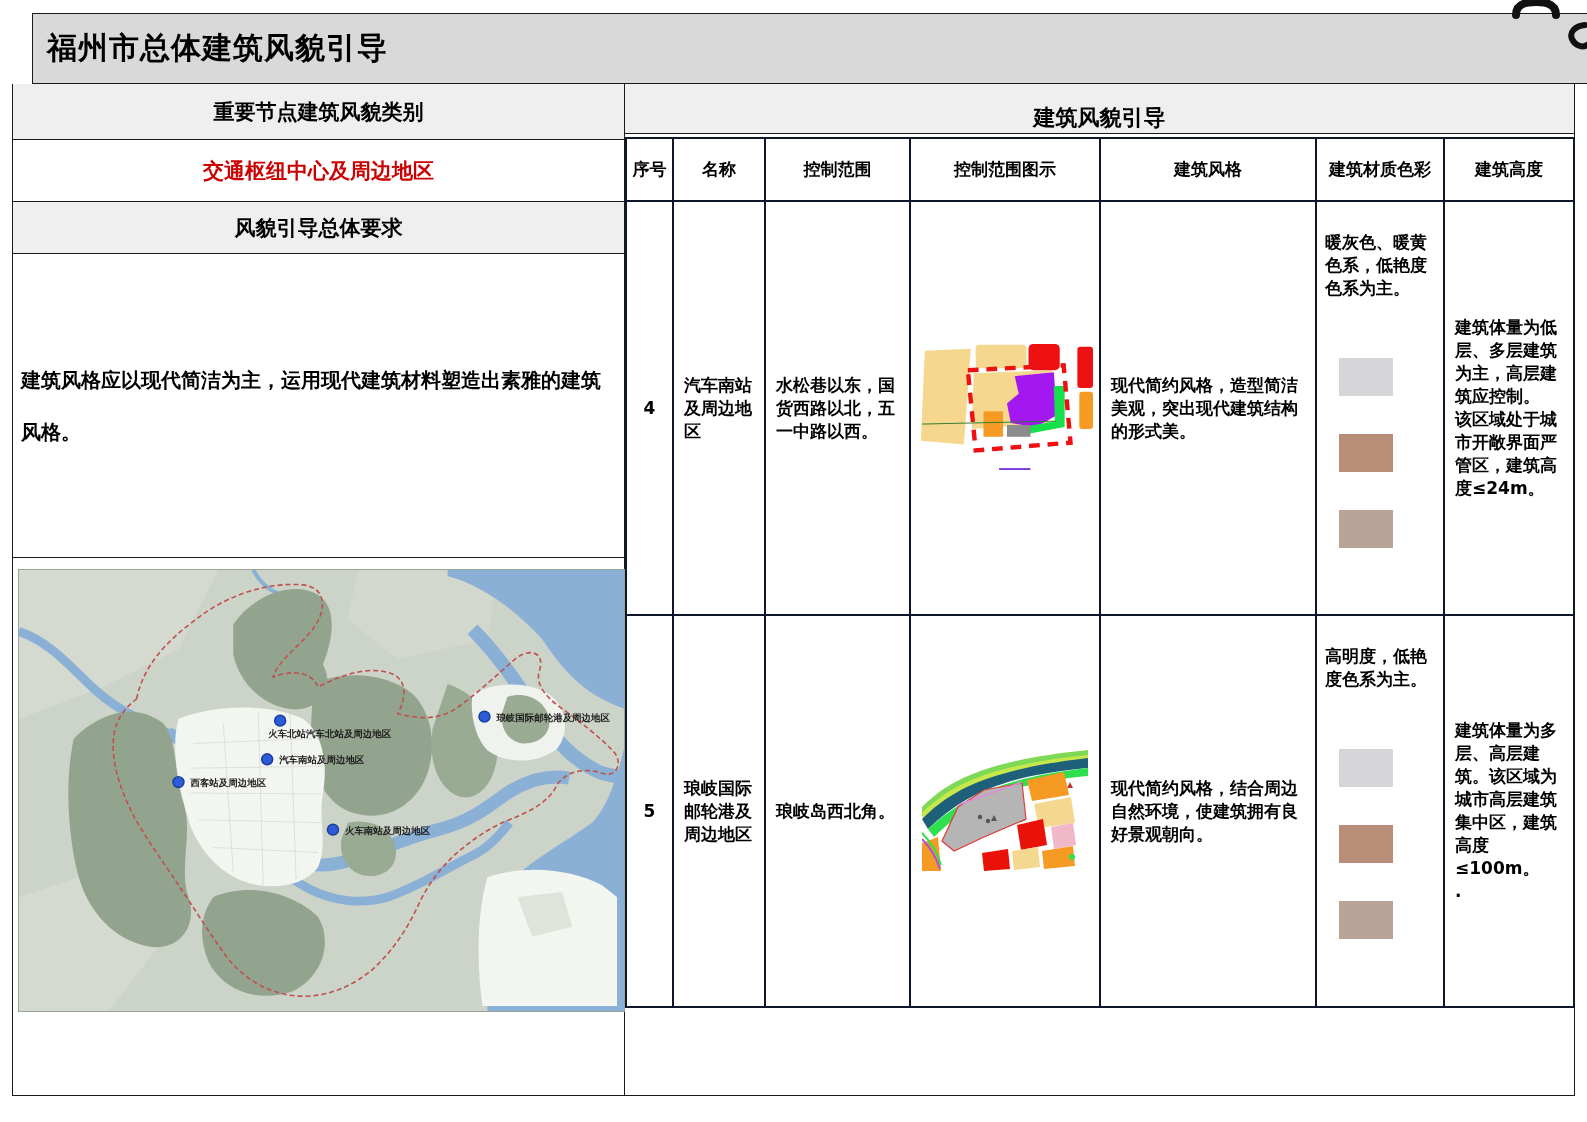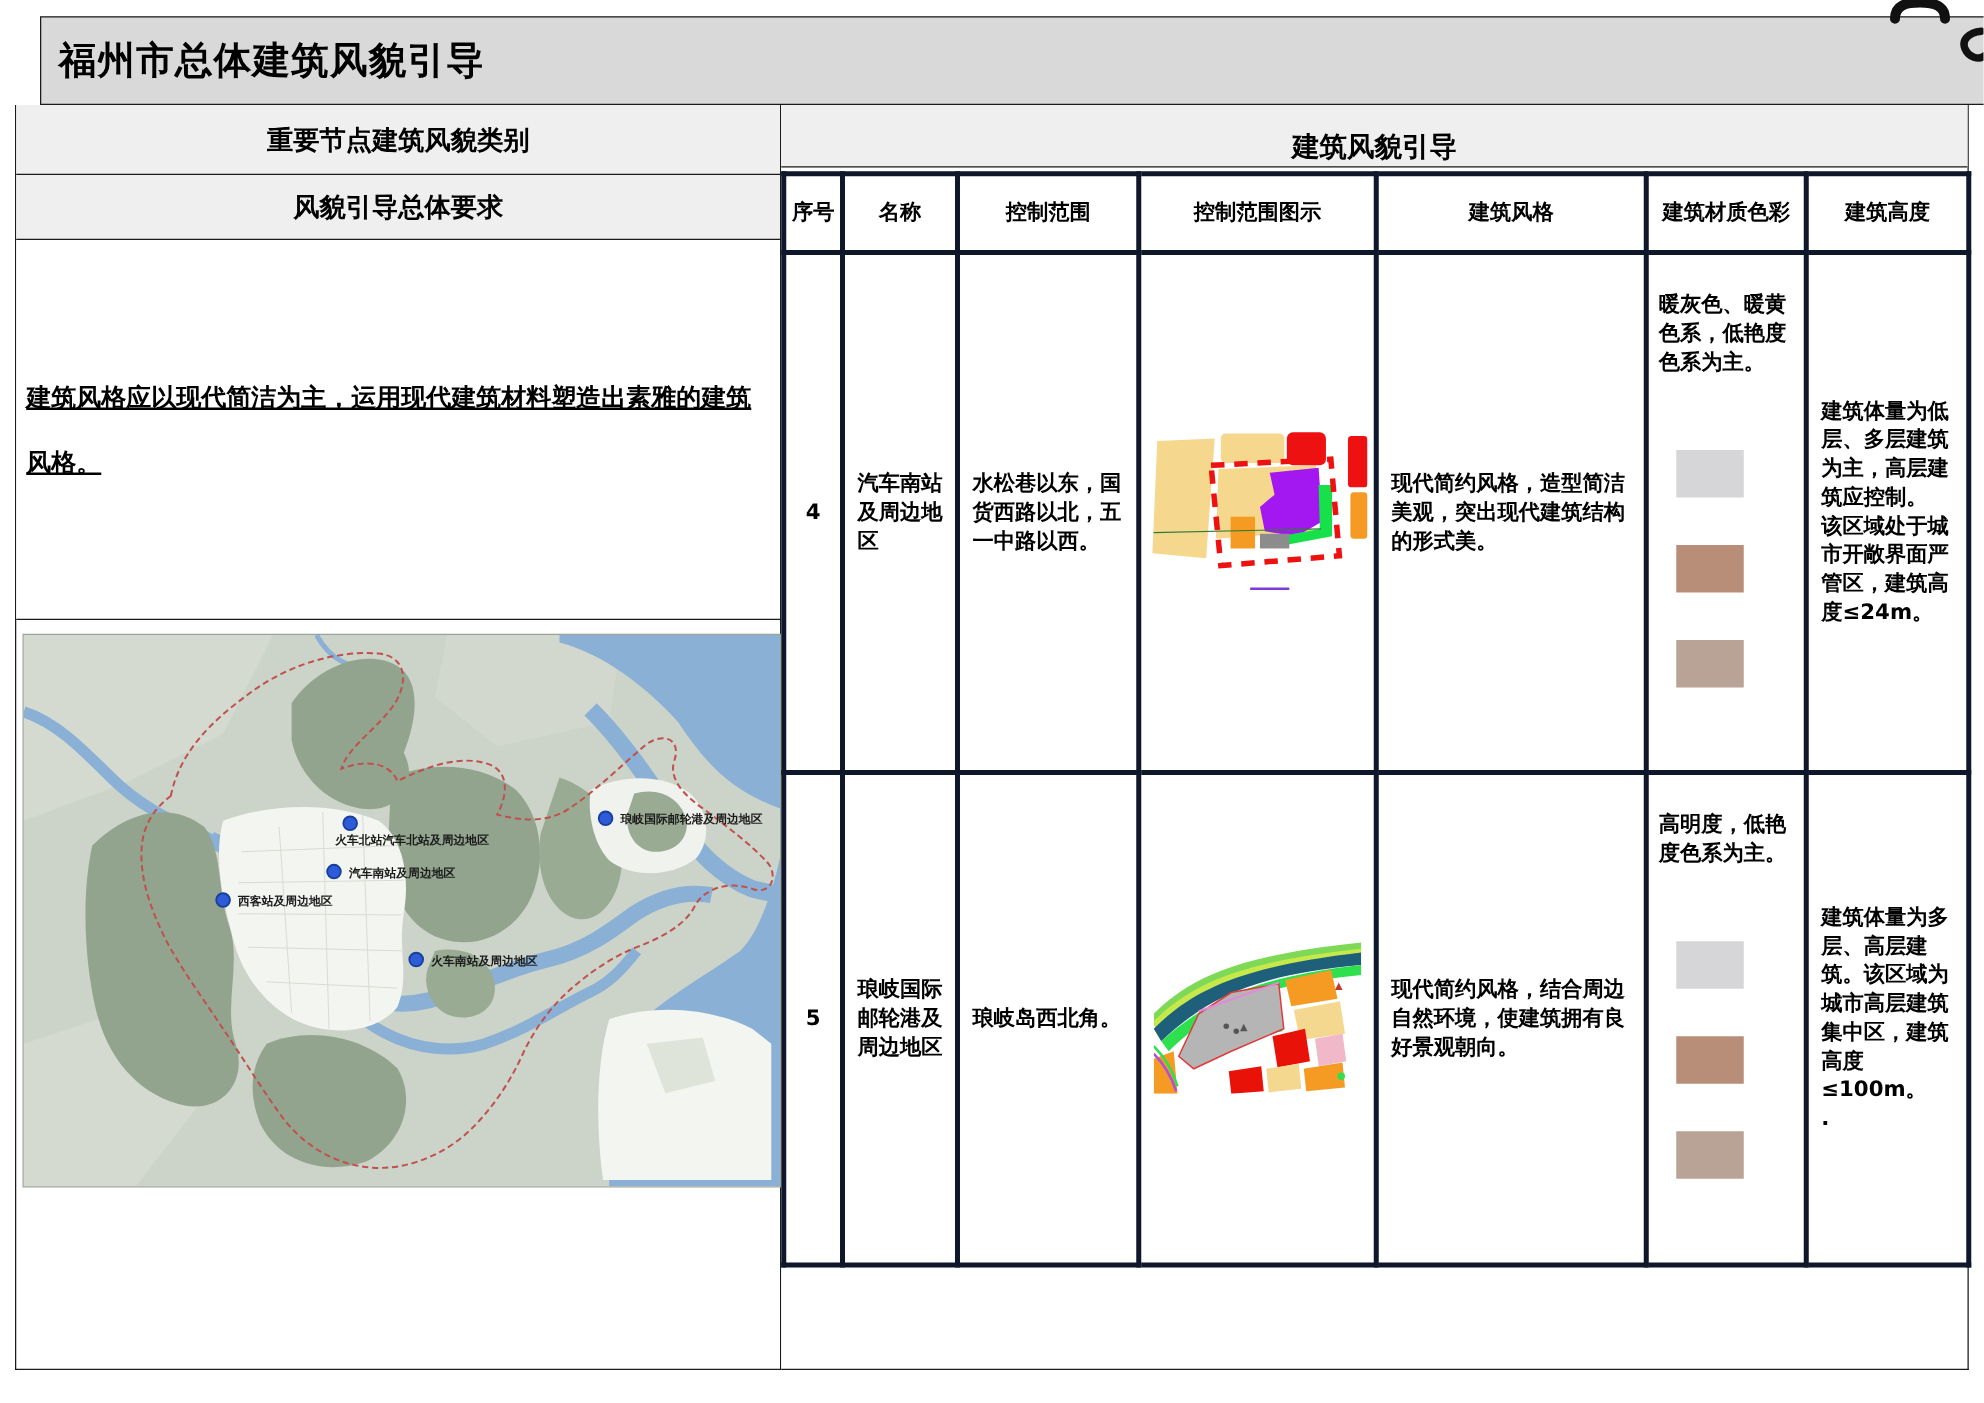--- a/index.html
+++ b/index.html
@@ -32,21 +32,21 @@
     border-left:1px solid #1a1a1a;
     border-right:1px solid #1a1a1a;
     border-bottom:1px solid #1a1a1a;
     background:#fff;
   }
   .lp-row { border-bottom:1px solid #1a1a1a; display:flex; align-items:center; justify-content:center; }
   .lp-header { background:#efefef; font-size:21px; }
   .row-cat-header   { height:56px; }
   .row-cat-value    { height:62px; background:#fff; font-size:21px; }
   .row-guid-header  { height:52px; }
-  .row-guid-body    { height:304px; background:#fff; justify-content:flex-start; padding:0 8px;text-decoration:underline; }
+  .row-guid-body    { height:304px; background:#fff; justify-content:flex-start; padding:0 8px; }
   .row-guid-body .body-text { font-size:20px; line-height:52px; text-align:left; }
   .row-loc-header   { height:66px; }
   .row-map          { height:459px; border-bottom:none; align-items:flex-start; justify-content:flex-start; padding:12px 0 0 6px; }
   .map-frame { width:606px; height:441px; outline:1px solid #9aa39a; }
   
   .right-panel {
     position:absolute; left:625px; top:84px;
     width:950px; height:1012px;
     border-right:1px solid #1a1a1a;
     border-bottom:1px solid #1a1a1a;
@@ -56,21 +56,21 @@
     height:50px; background:#efefef;
     border-bottom:1px solid #1a1a1a;
     display:flex; align-items:flex-end; justify-content:center;
     font-size:22px;
   }
   table.guide {
     border-collapse:collapse; table-layout:fixed;
     width:948px; margin-top:3px;
   }
   table.guide th, table.guide td {
-    border:4px solid #0f172a;
+    border:2px solid #0f172a;
     font-size:17px; line-height:1.35;
     vertical-align:middle;
   }
   table.guide th { height:63px; text-align:center; padding:2px; }
   td.c-no { text-align:center; font-size:18px; }
   td.c-text { text-align:left; padding:6px 10px; white-space:pre-line; }
   td.c-illus { text-align:center; vertical-align:middle; padding:4px; }
   td.c-material { vertical-align:top; padding:6px 8px; white-space:pre-line;margin-top:36px; }
   .swatches { margin-top:12px; }
   .swatch { width:54px; height:38px; margin:0 0 15px 14px; }
@@ -94,20 +94,23 @@
   <div class="titlebar">
     <span>福州市总体建筑风貌引导</span>
   </div>
 
   <div class="left-panel">
 
     <div class="lp-row lp-header row-cat-header">
       <span>重要节点建筑风貌类别</span>
     </div>
 
+    <div class="lp-row row-cat-value">
+      <span style="color: rgb(204, 0, 0);">交通枢纽中心及周边地区</span>
+    </div>
 
     <div class="lp-row lp-header row-guid-header">
       <span>风貌引导总体要求</span>
     </div>
 
     <div class="lp-row row-guid-body">
       <div class="body-text">建筑风格应以现代简洁为主，运用现代建筑材料塑造出素雅的建筑风格。</div>
     </div>
 
 

